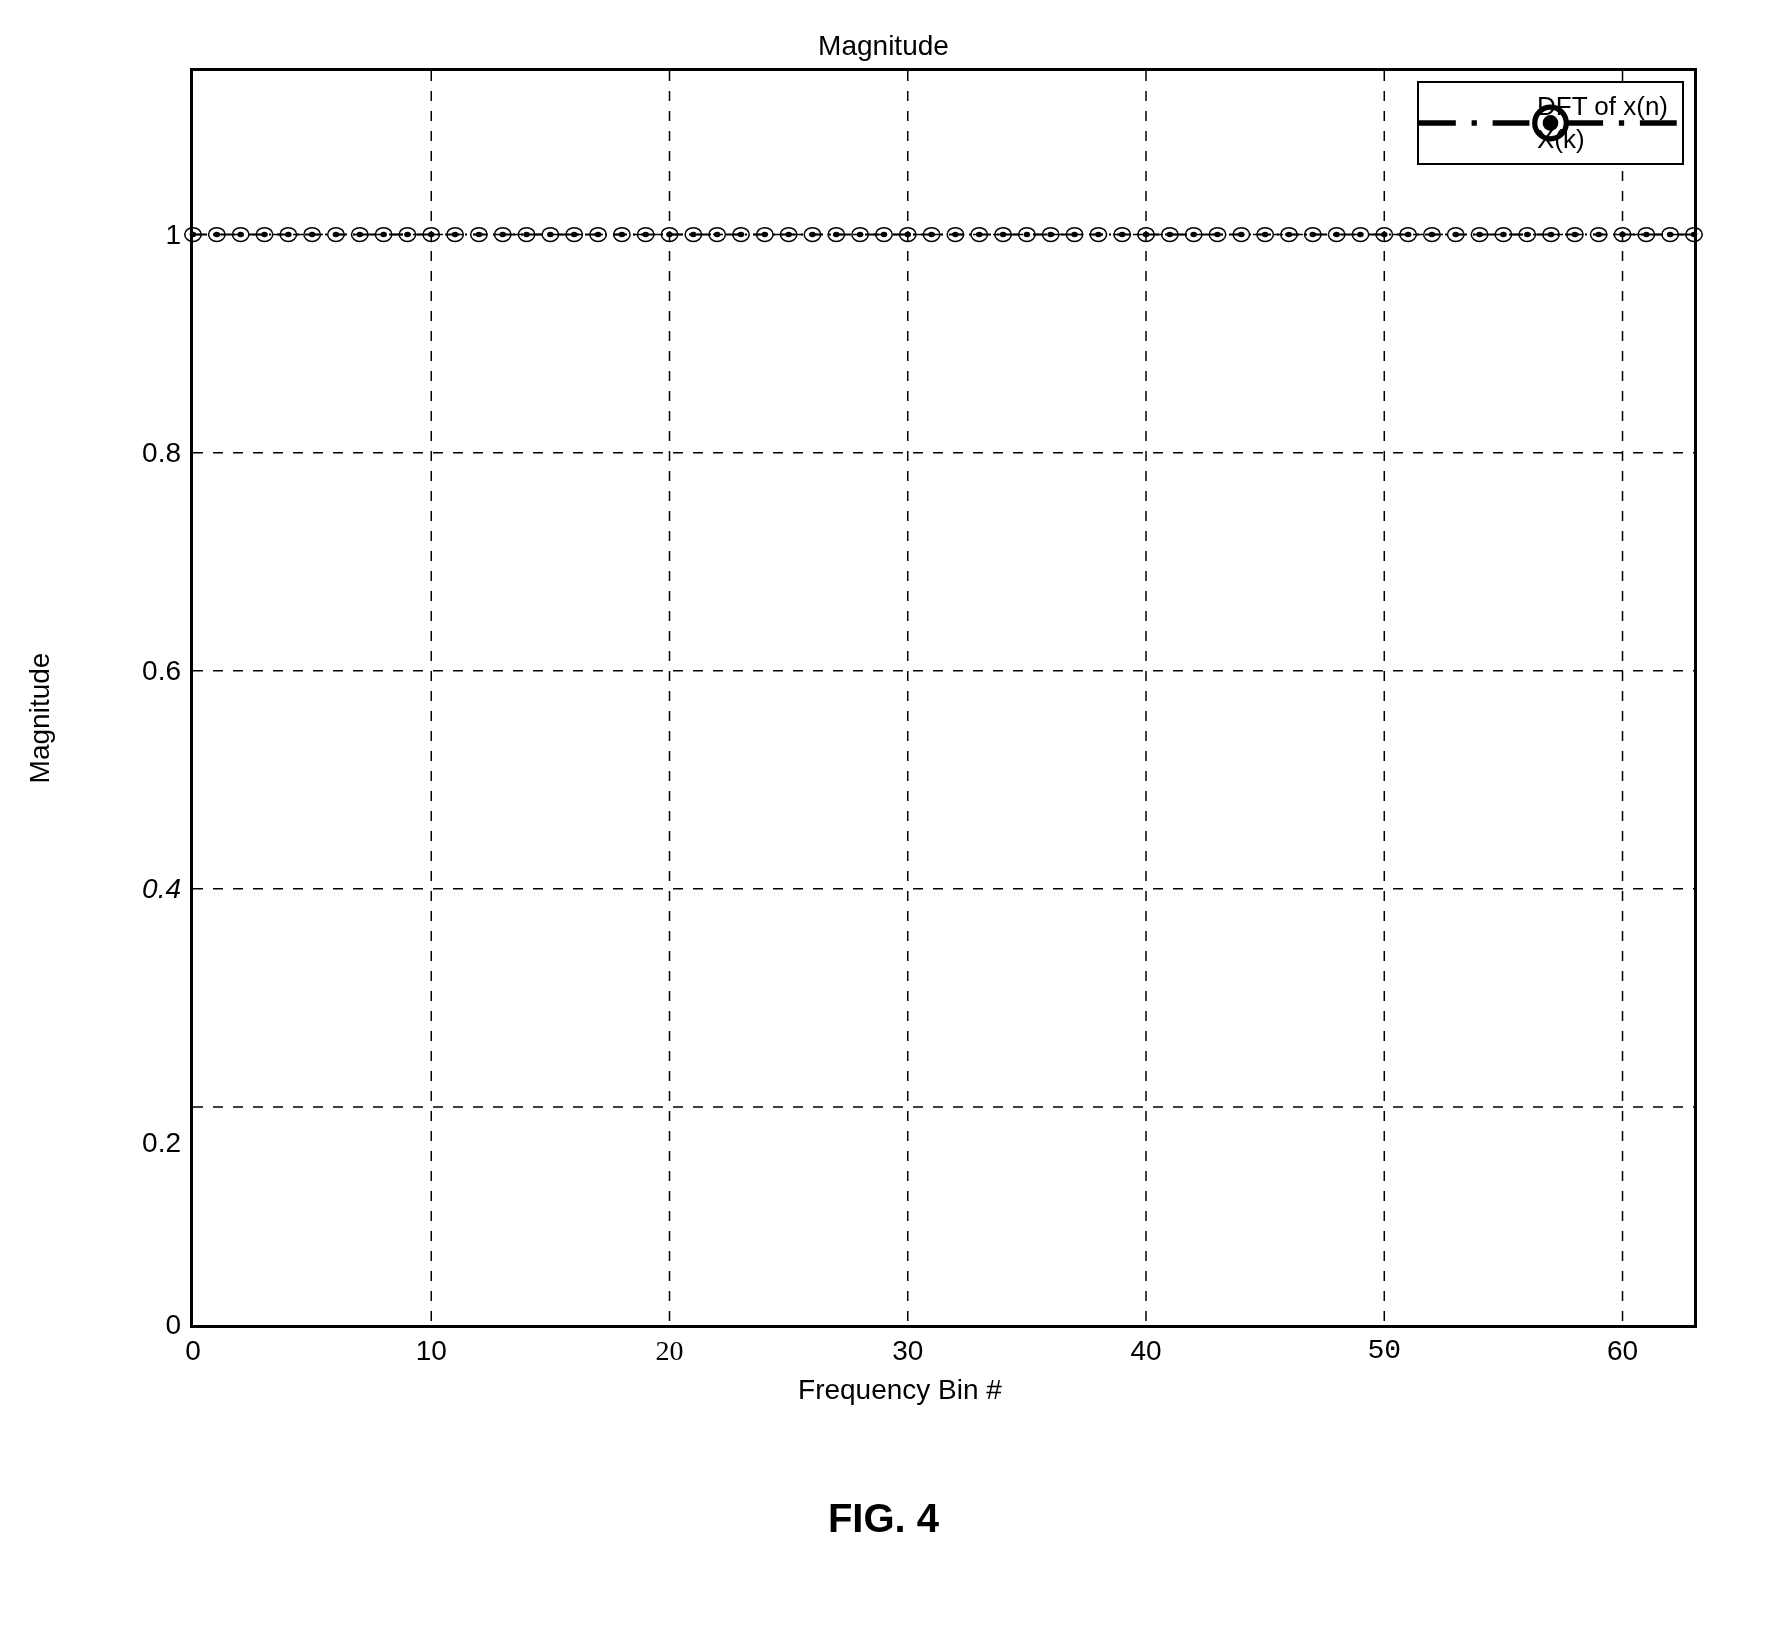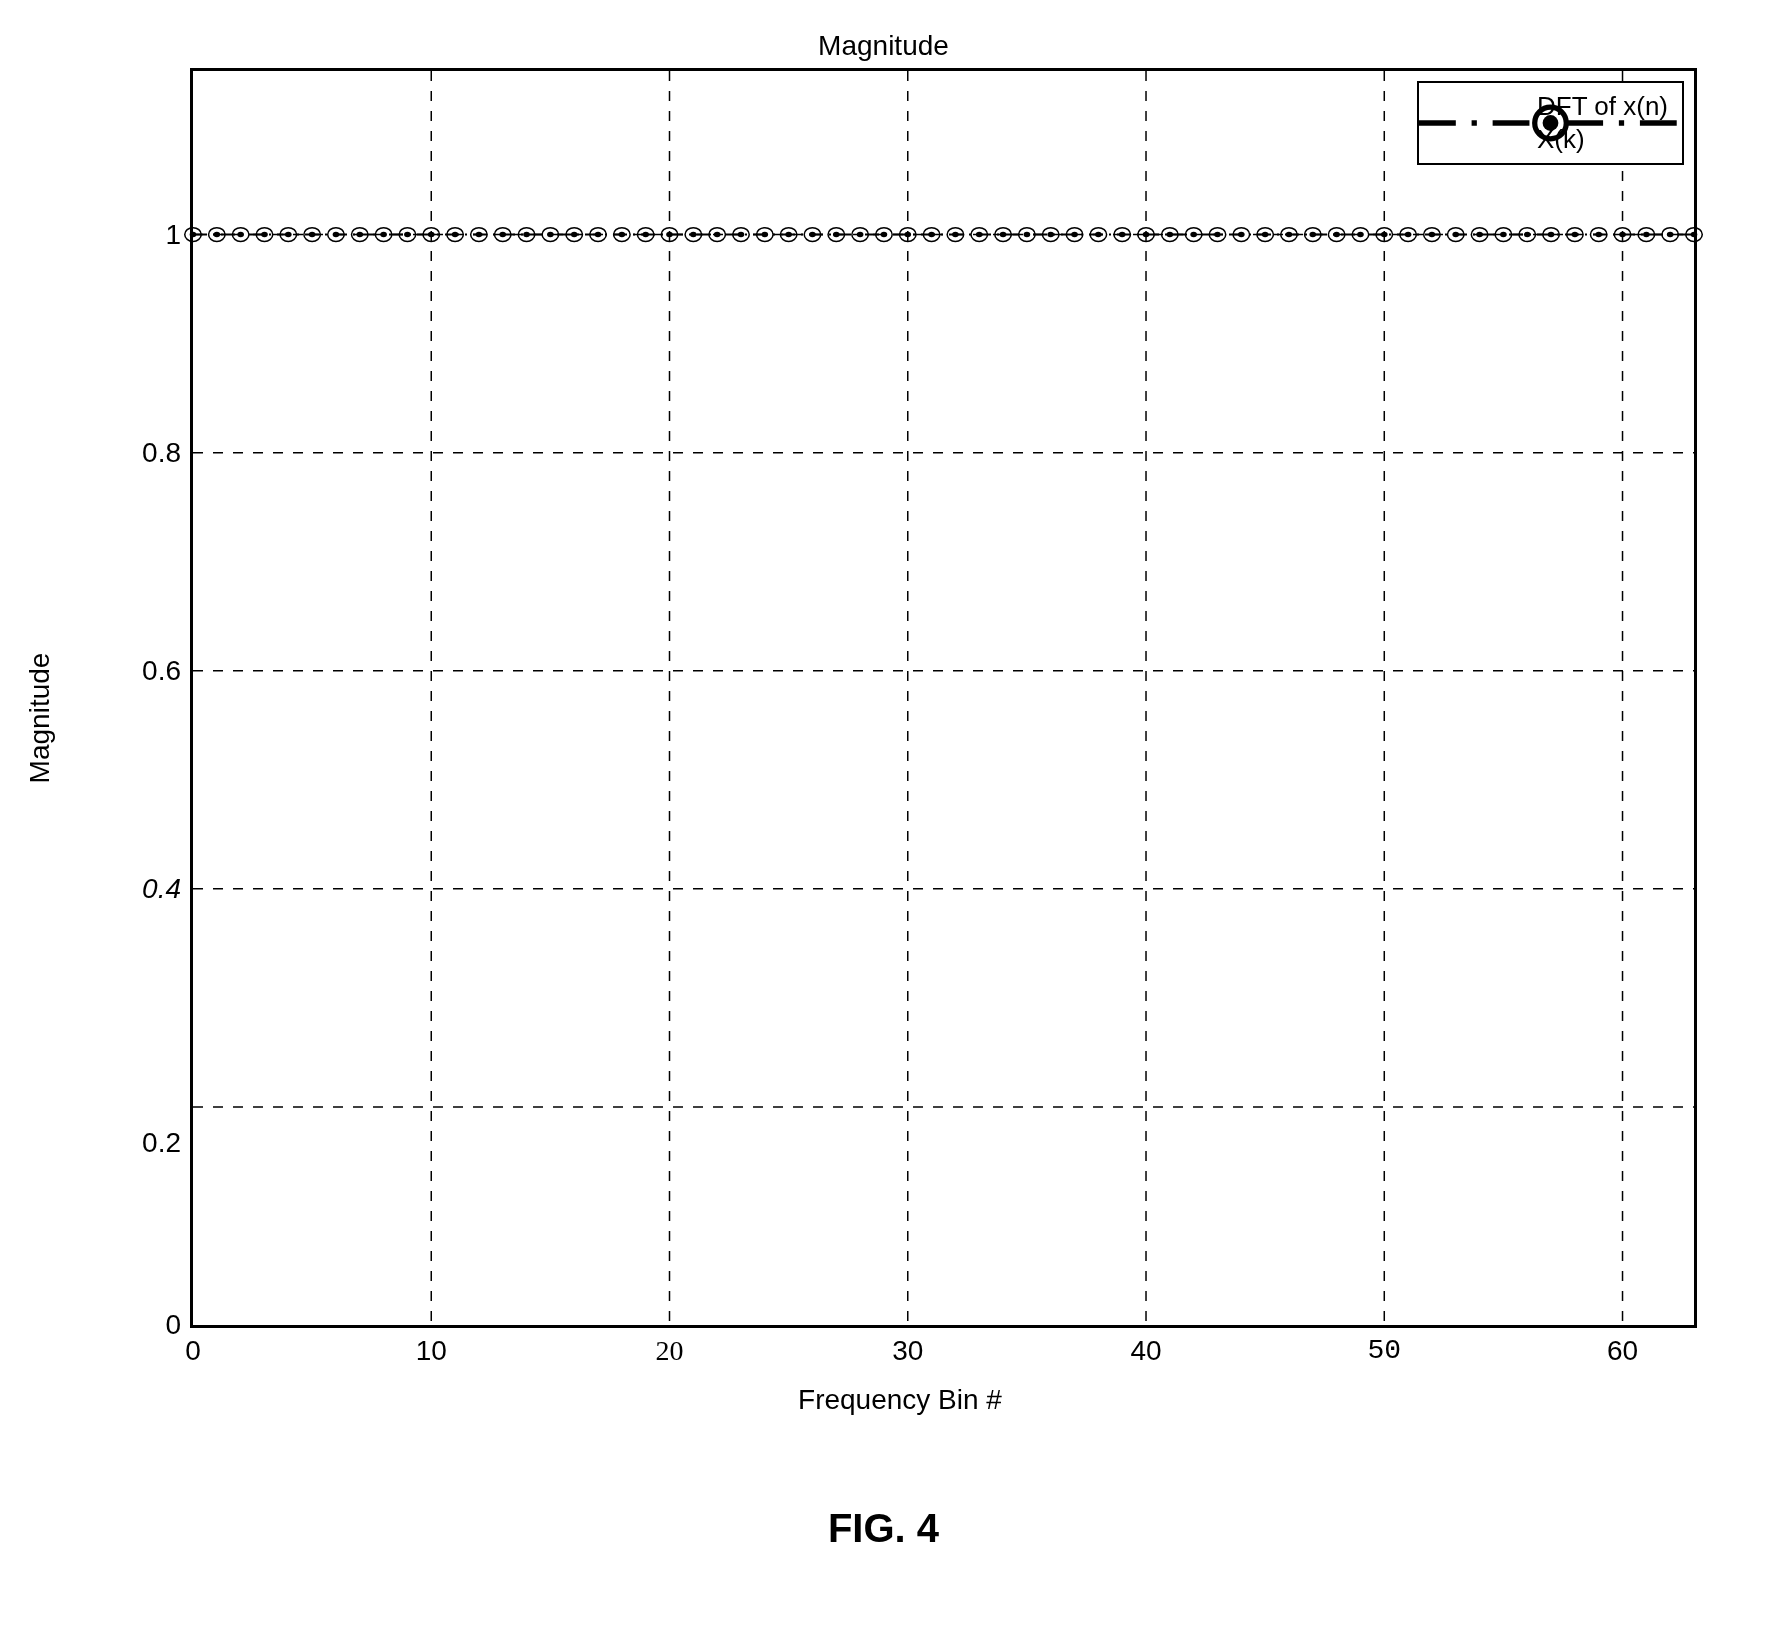--- a/index.html
+++ b/index.html
@@ -92,21 +92,21 @@
     position: absolute;
     left: -110px;
     top: 50%;
     transform: translate(-50%, -50%) rotate(-90deg);
     font-size: 28px;
     white-space: nowrap;
   }
   .xlabel {
     text-align: center;
     font-size: 28px;
-    margin-top: 16px;
+    margin-top: 6px;
     padding-left: 33px;
   }
   .caption {
     text-align: center;
     font-size: 40px;
     font-weight: bold;
     margin-top: 90px;
   }
   .caption span {
   }

